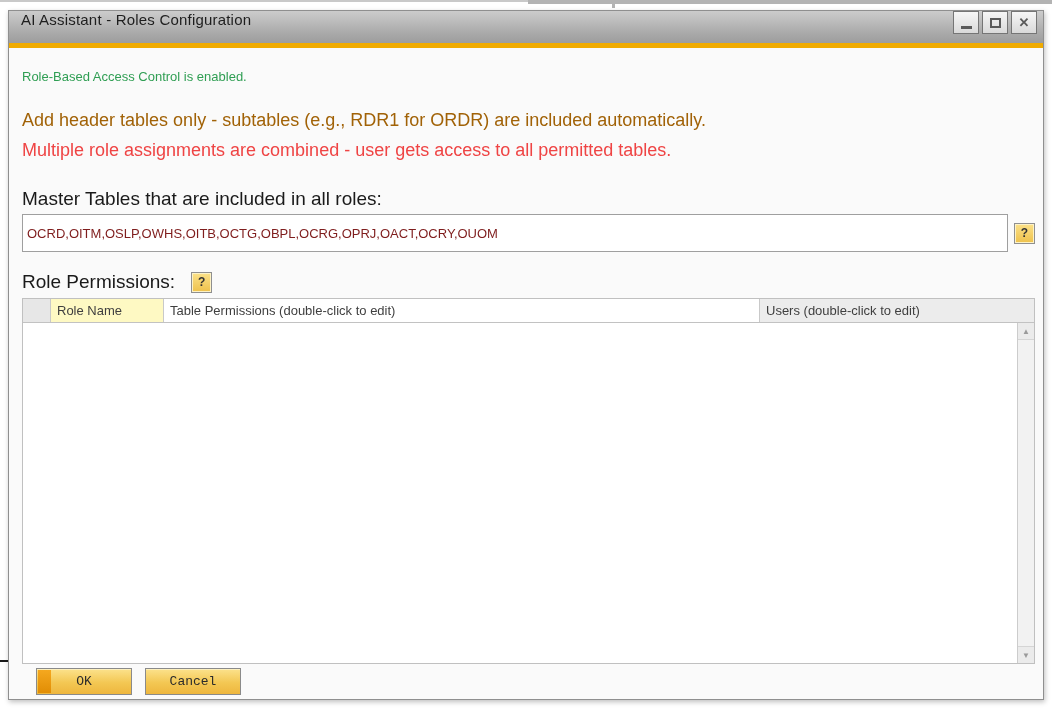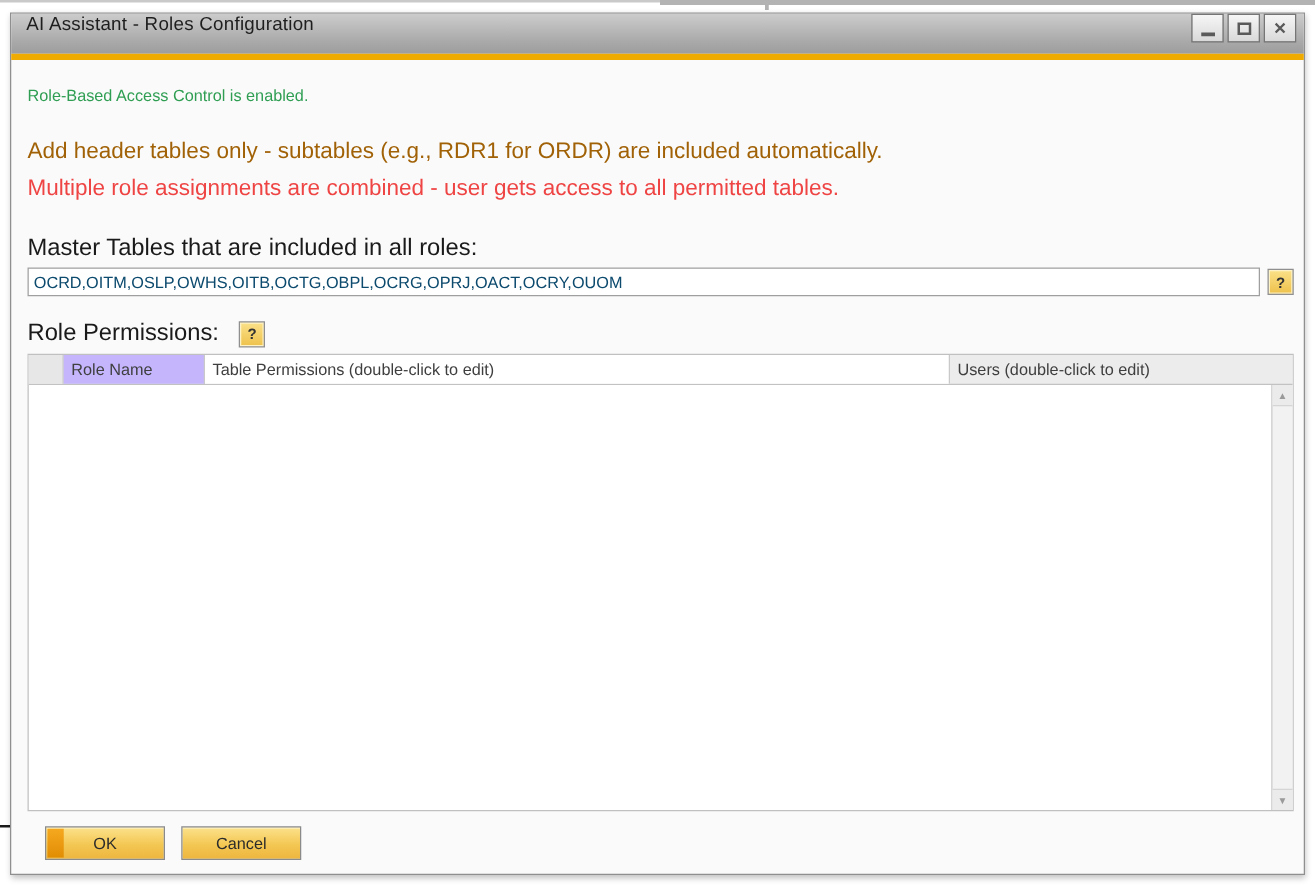--- a/index.html
+++ b/index.html
@@ -32,56 +32,56 @@
   .goldbar { height:5px; flex:0 0 5px; background:#f0ab00; }
 
   .content { flex:1; display:flex; flex-direction:column; padding:0 8px 0 13px; }
 
   .msg-green { margin-top:21px; font-size:13px; color:#2f9e53; }
   .msg-red1  { margin-top:26px; font-size:18px; color:#a16207; }
   .msg-red2  { margin-top:9px;  font-size:18px; color:#ef4444; }
 
   .master-label { margin-top:27px; font-size:19px; color:#1a1a1a; }
   .input-row { margin-top:4px; display:flex; align-items:center; gap:6px; }
-  .text-input { flex:1; height:23px; border:1px solid #9f9f9f; background:#ffffff;
-                font-family:"Liberation Sans", sans-serif; font-size:13px; color:#0c4a6e;
+  .text-input { flex:1; height:38px; border:1px solid #9f9f9f; background:#ffffff;
+                font-family:"Liberation Sans", sans-serif; font-size:13px; color:#7f1d1d;
                 padding:0 4px; outline:none; }
   .help-btn { width:21px; height:21px; flex:0 0 21px; border:1px solid #8f8f8f;
               background:linear-gradient(#fbe189,#eec14b); color:#333;
               font-size:12px; font-weight:bold; display:flex; align-items:center;
               justify-content:center; box-shadow:inset 0 0 0 1px #fdf2c6; cursor:default; }
 
   .roleperm-row { margin-top:19px; display:flex; align-items:center; gap:16px; }
   .roleperm-label { font-size:19px; color:#1a1a1a; }
 
   
   .grid { margin-top:5px; height:366px; flex:0 0 366px; border:1px solid #c0c0c0;
           background:#ffffff; display:flex; flex-direction:column; font-size:13px; }
   .grid-header { flex:0 0 24px; display:flex; background:#ececec; border-bottom:1px solid #c2c2c2; }
   .hcell { display:flex; align-items:center; padding:0 6px; color:#3f3f3f;
            border-right:1px solid #c9c9c9; }
   .grid-body { flex:1; display:flex; min-height:0; }
   .rows { flex:1; display:flex; flex-direction:column; min-width:0; }
   .c-sel    { width:28px;  flex:0 0 28px;  background:#e7e7e7; }
-  .c-role   { width:113px; flex:0 0 113px; background:#c4b5fd; }
+  .c-role   { width:113px; flex:0 0 113px; background:#fef9c3; }
   .c-tables { flex:1; background:#ffffff; min-width:0; }
   .h-users  { width:274px; flex:0 0 274px; border-right:none; }
 
   .vscroll { width:17px; flex:0 0 17px; background:#f2f2f2; border-left:1px solid #cccccc;
              display:flex; flex-direction:column; justify-content:space-between; }
   .scrollbtn { height:17px; display:flex; align-items:center; justify-content:center;
                font-size:8px; color:#9a9a9a; background:#ebebeb; cursor:default; }
   .scrollbtn.up { border-bottom:1px solid #d5d5d5; }
   .scrollbtn.down { border-top:1px solid #d5d5d5; }
 
   
   .footer { flex:1; display:flex; align-items:center; gap:13px; padding-left:14px; }
   .btn { position:relative; height:27px; min-width:96px; border:1px solid #8a8a8a;
          background:linear-gradient(#fce28c,#f3c753 55%,#eeb63e); color:#2b2b2b;
-         font-family:Liberation Sans, sans-serif; font-size:13px;
+         font-family:Liberation Mono, monospace; font-size:13px;
          display:flex; align-items:center; justify-content:center;
          box-shadow:inset 0 1px 0 #fdf0be; cursor:default; }
   .btn .default-strip { position:absolute; left:1px; top:1px; bottom:1px; width:13px;
          background:linear-gradient(#f6a importante81c,#e08a00); }
   .default-strip { position:absolute; left:1px; top:1px; bottom:1px; width:13px;
          background:linear-gradient(#f5a81f,#e18d04); }
 </style>
 </head>
 <body>
 

